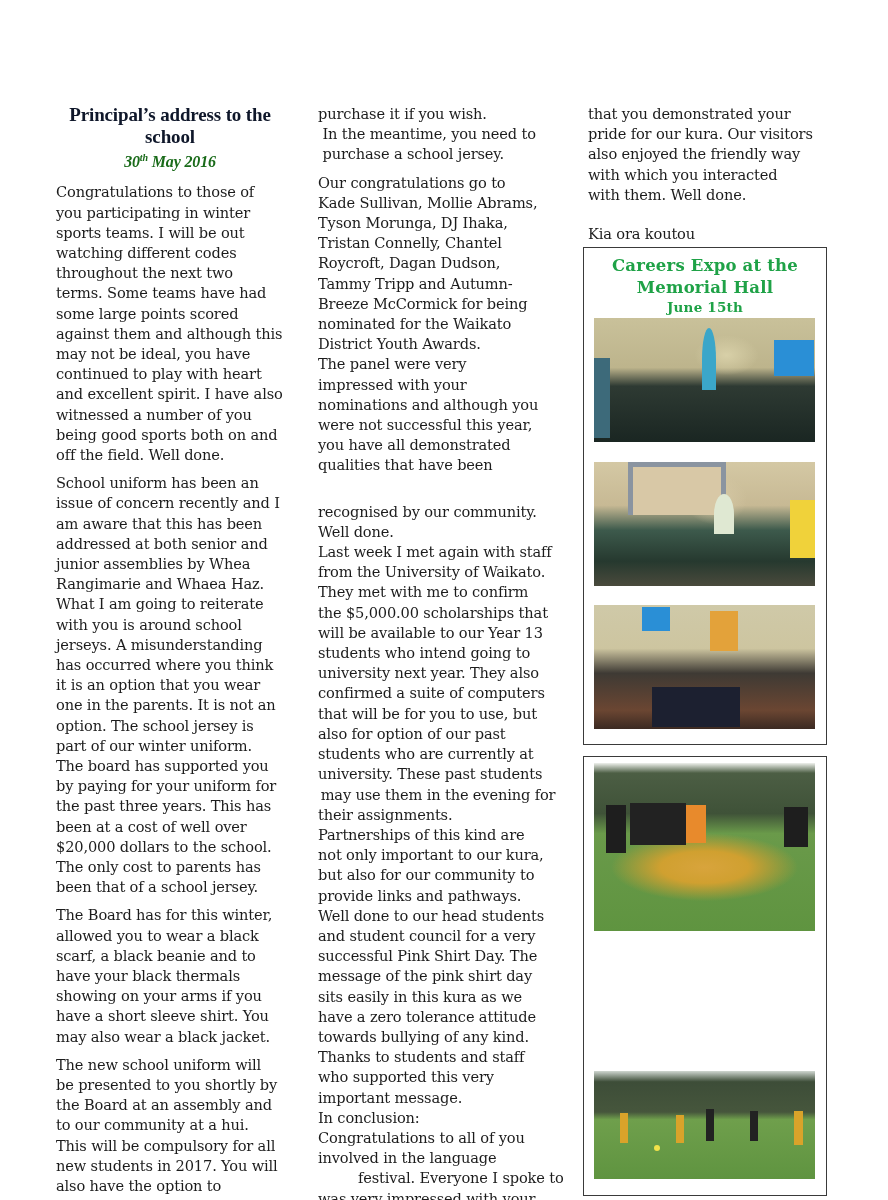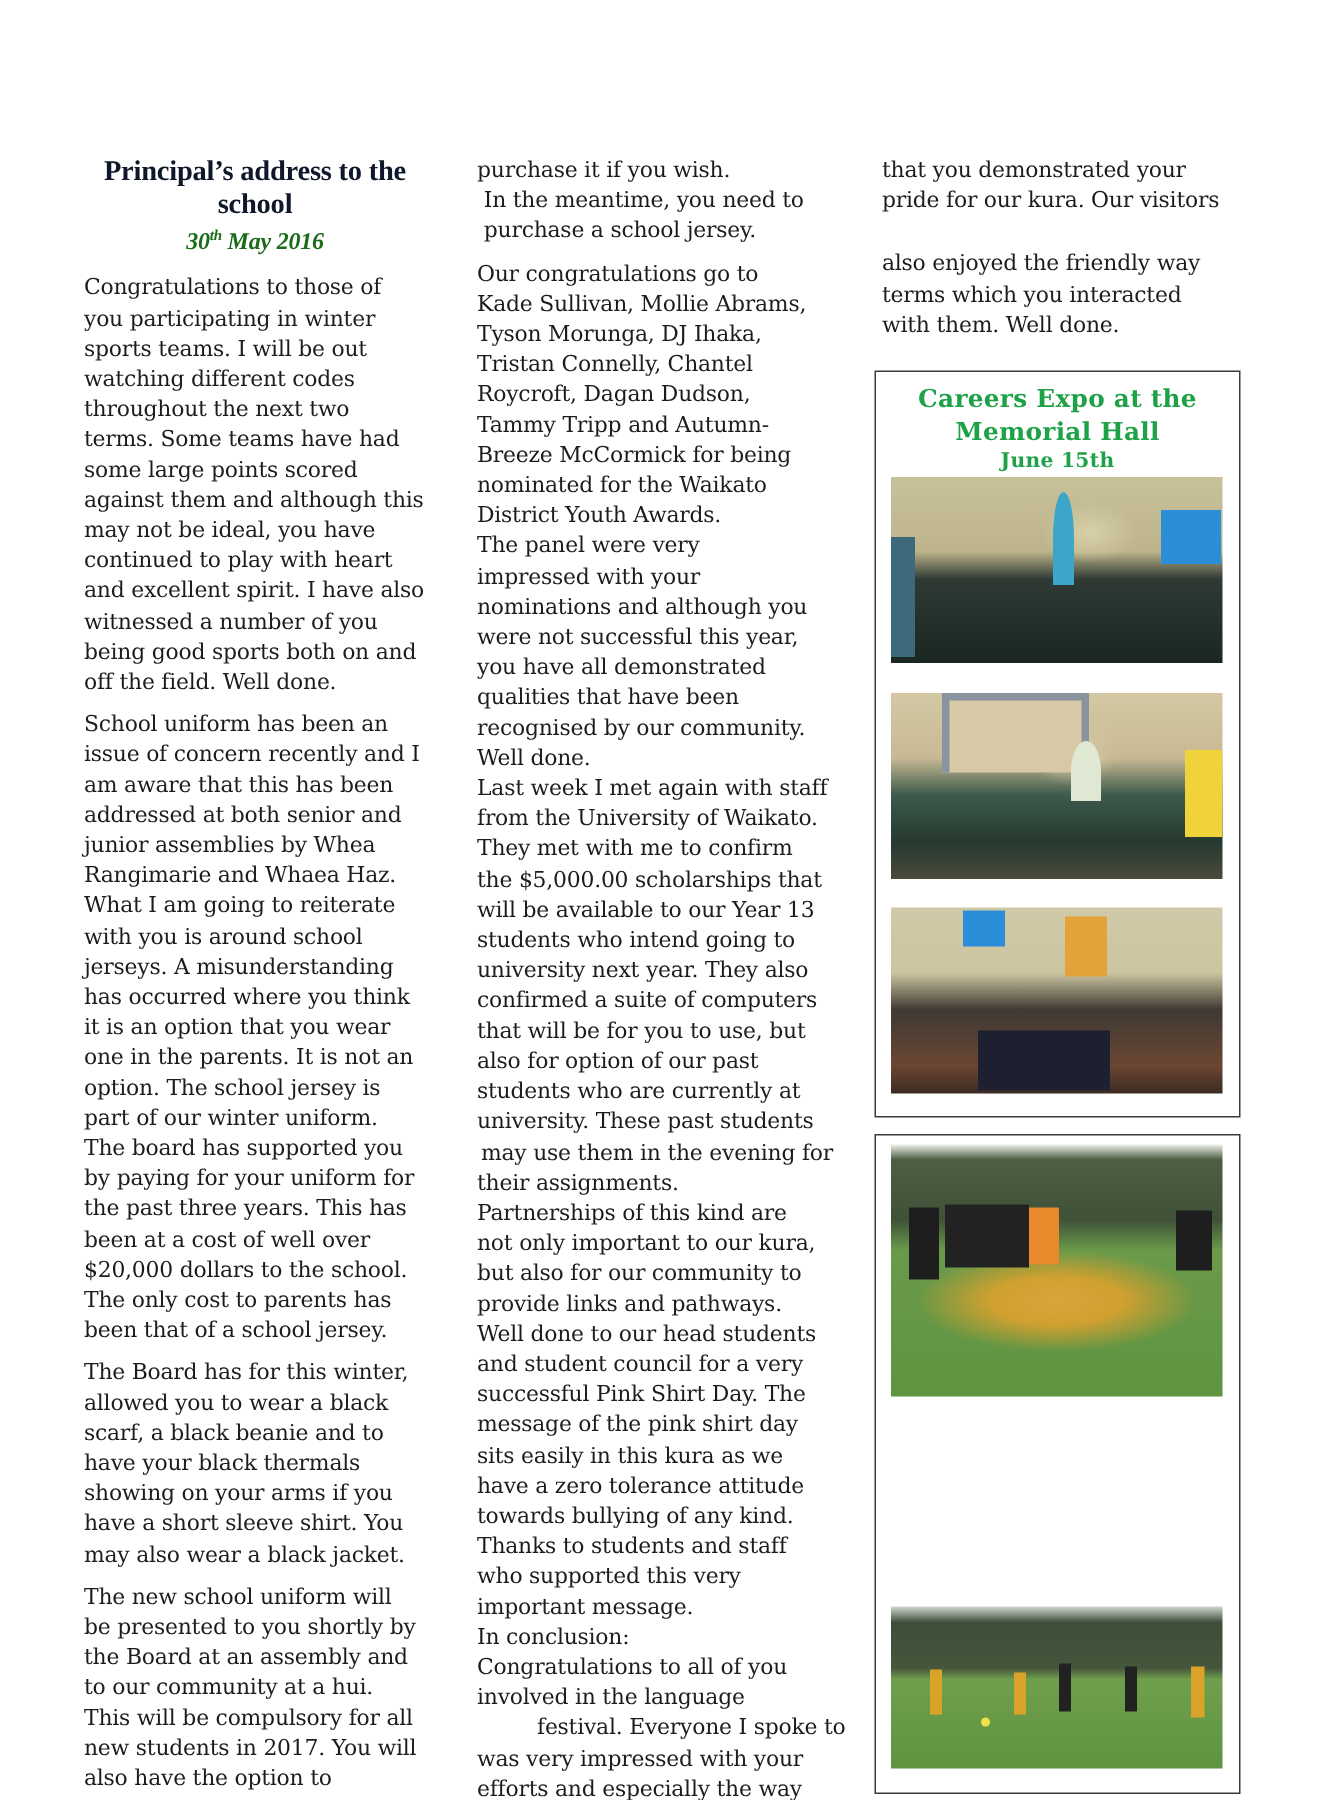--- a/index.html
+++ b/index.html
@@ -176,21 +176,21 @@
         <div style="white-space: pre;">Tammy Tripp and Autumn-</div>
         <div style="white-space: pre;">Breeze McCormick for being</div>
         <div style="white-space: pre;">nominated for the Waikato</div>
         <div style="white-space: pre;">District Youth Awards.</div>
         <div style="white-space: pre;">The panel were very</div>
         <div style="white-space: pre;">impressed with your</div>
         <div style="white-space: pre;">nominations and although you</div>
         <div style="white-space: pre;">were not successful this year,</div>
         <div style="white-space: pre;">you have all demonstrated</div>
         <div style="white-space: pre;">qualities that have been</div>
-        <div style="white-space: pre;">recognised by our community.</div>
+        <div style="white-space: pre; margin-top: 26px;">recognised by our community.</div>
         <div style="white-space: pre;">Well done.</div>
         <div style="white-space: pre;">Last week I met again with staff</div>
         <div style="white-space: pre;">from the University of Waikato.</div>
         <div style="white-space: pre;">They met with me to confirm</div>
         <div style="white-space: pre;">the $5,000.00 scholarships that</div>
         <div style="white-space: pre;">will be available to our Year 13</div>
         <div style="white-space: pre;">students who intend going to</div>
         <div style="white-space: pre;">university next year. They also</div>
         <div style="white-space: pre;">confirmed a suite of computers</div>
         <div style="white-space: pre;">that will be for you to use, but</div>
@@ -221,22 +221,22 @@
         <div style="white-space: pre;">efforts and especially the way</div>
       </div>
     </div>
 </div>
 
 <div id="col3" class="col">
   <div id="c3p">
       <div>
         <div style="white-space: pre;">that you demonstrated your</div>
         <div style="white-space: pre;">pride for our kura. Our visitors</div>
-        <div style="white-space: pre; margin-top: 22px;">also enjoyed the friendly way</div>
-        <div style="white-space: pre;">terms which you interacted</div>
+        <div style="white-space: pre;">also enjoyed the friendly way</div>
+        <div style="white-space: pre;">with which you interacted</div>
         <div style="white-space: pre;">with them. Well done.</div>
       </div>
     </div>
   <p style="margin-top:19px">Kia ora koutou</p>
 </div>
 
 <div id="box1" class="box">
   <div class="heading-wrap">
     <div class="box-heading big">Careers Expo at the</div>
     <div class="box-heading big">Memorial Hall</div>

